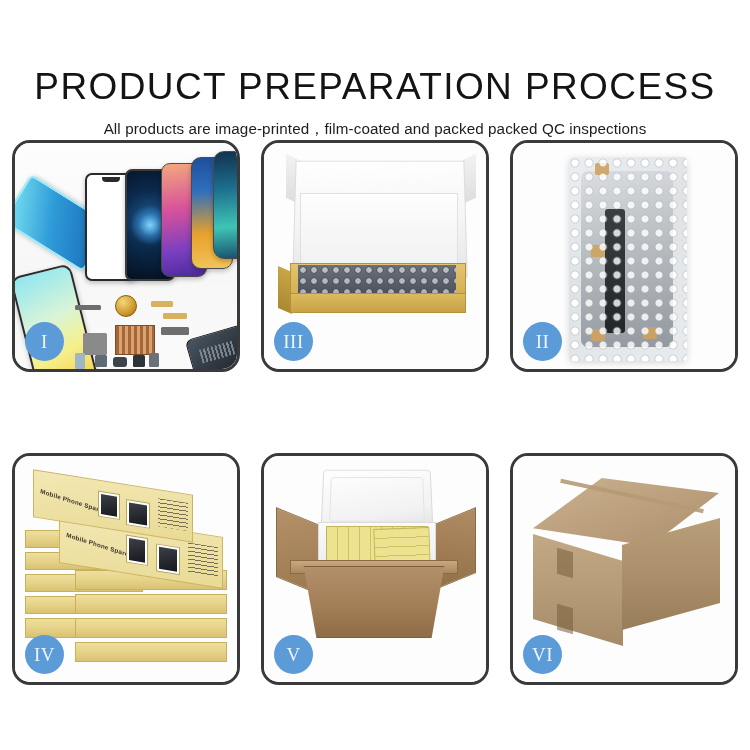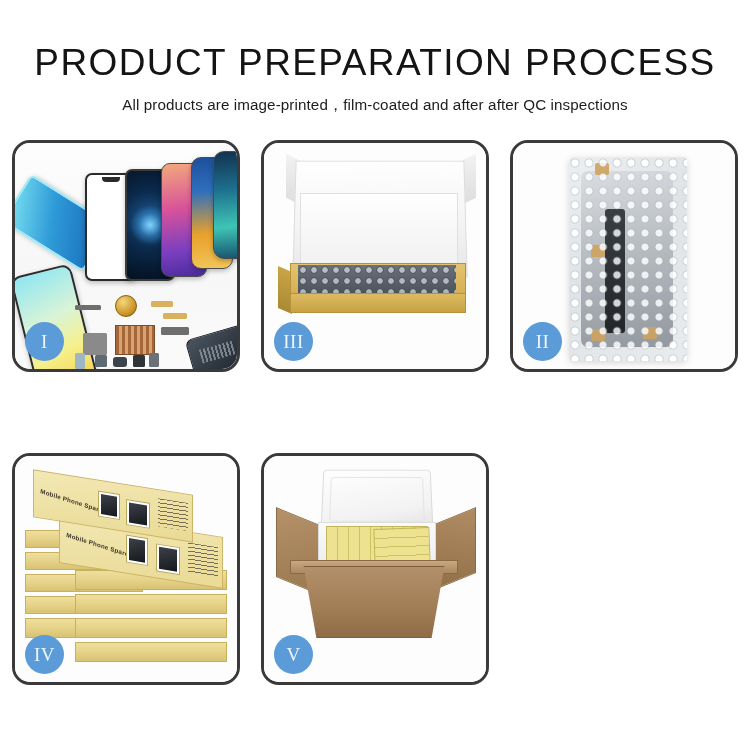--- a/index.html
+++ b/index.html
@@ -7,21 +7,21 @@
     width: 750px; height: 750px;
     background: #ffffff;
     font-family: "Liberation Sans", sans-serif;
     overflow: hidden;
   }
   .page { position: relative; width: 750px; height: 750px; background:#fff; }
 
   
   .header { position: absolute; top: 0; left: 0; width: 750px; text-align: center; }
   .title {
-    margin-top: 44px;
+    margin-top: 68px;
     font-size: 37px;
     font-weight: 400;
     letter-spacing: 1.4px;
     color: #141414;
     font-family: "Liberation Sans", sans-serif;
     line-height: 1.05;
     white-space: nowrap;
   }
   .subtitle {
     margin-top: 12px;
@@ -329,21 +329,21 @@
   .c6-tape.t1 { left:44px; top:94px; transform: skewY(16deg); }
   .c6-tape.t2 { left:44px; top:150px; transform: skewY(16deg); }
 </style>
 </head>
 <body>
 
 <div class="page">
 
   <div class="header">
     <div class="title">PRODUCT PREPARATION PROCESS</div>
-    <div class="subtitle">All products are image-printed，film-coated and after after QC inspections</div>
+    <div class="subtitle">All products are image-printed，film-coated and packed packed QC inspections</div>
   </div>
 
   <div class="grid">
 
     <div class="panel">
       <div class="panel-stage p1">
         <div class="scr scr-blue"></div>
         <div class="scr scr-front"></div>
         <div class="scr scr-dark"></div>
         <div class="scr scr-purple"></div>
@@ -449,15 +449,26 @@
         <div class="v-foamlid"></div>
         <div class="v-foambody"></div>
         <div class="v-yellow"></div>
         <div class="v-yellow2"></div>
         <div class="v-cartonrim"></div>
         <div class="v-cartonfront"></div>
       </div>
       <div class="badge">V</div>
     </div>
 
+    <div class="panel">
+      <div class="panel-stage p6">
+        <div class="c6-top"></div>
+        <div class="c6-seam"></div>
+        <div class="c6-left"></div>
+        <div class="c6-right"></div>
+        <div class="c6-tape t1"></div>
+        <div class="c6-tape t2"></div>
+      </div>
+      <div class="badge">VI</div>
+    </div>
 
   </div>
 </div>
 
 </body></html>

